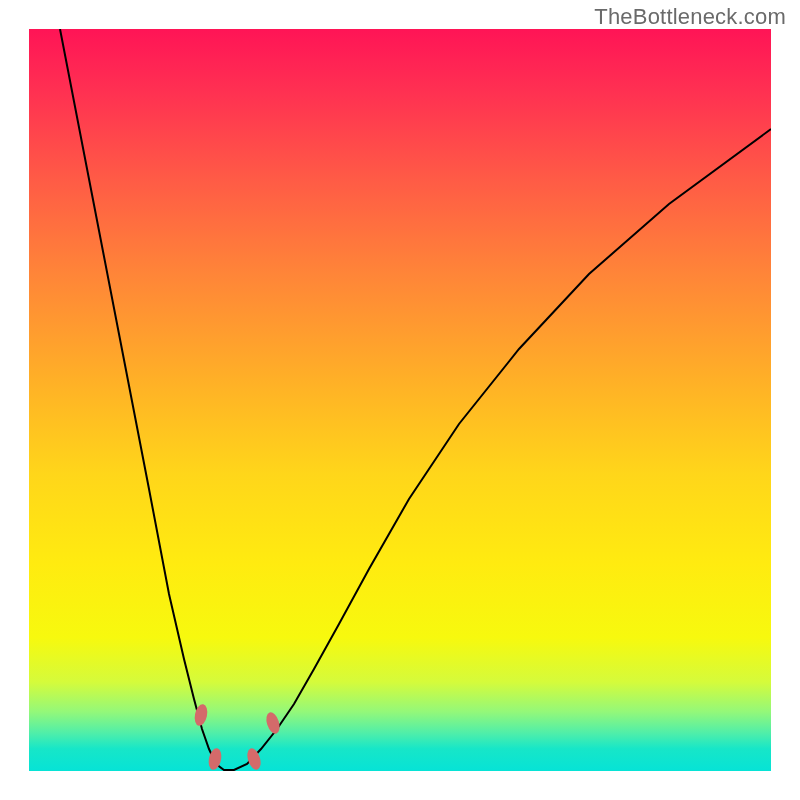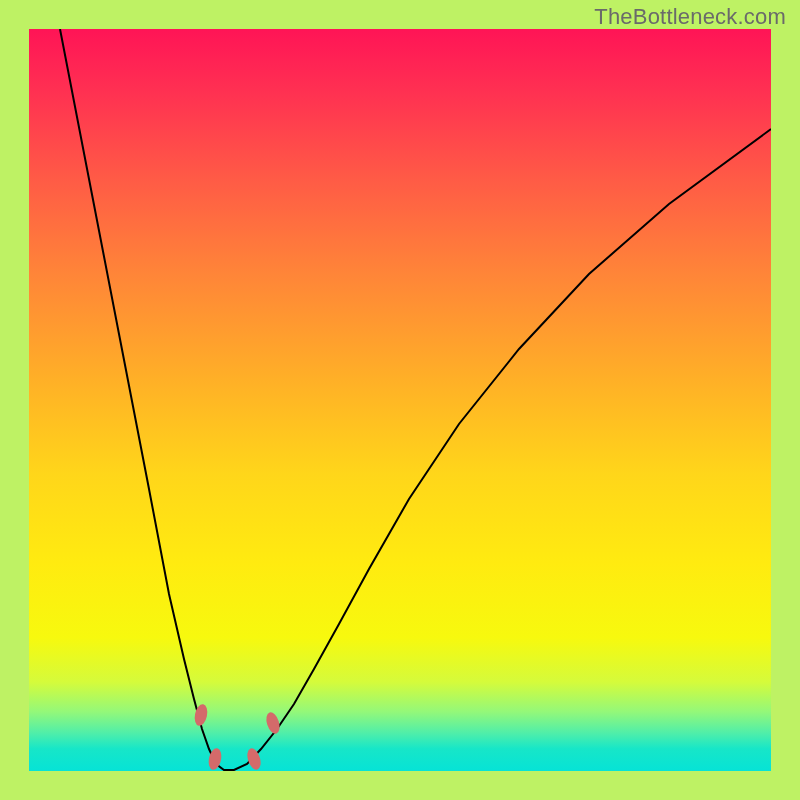--- a/index.html
+++ b/index.html
@@ -8,21 +8,21 @@
     width: 800px;
     height: 800px;
     background: #000000;
     overflow: hidden;
     font-family: Arial, Helvetica, sans-serif;
   }
   .frame {
     position: relative;
     width: 800px;
     height: 800px;
-    background: #bef264;
+    background: #ffffff;
   }
   .watermark {
     position: absolute;
     top: 4px;
     right: 14px;
     color: #6a6a6a;
     font-size: 22px;
     font-weight: 400;
     letter-spacing: 0.2px;
     z-index: 10;

